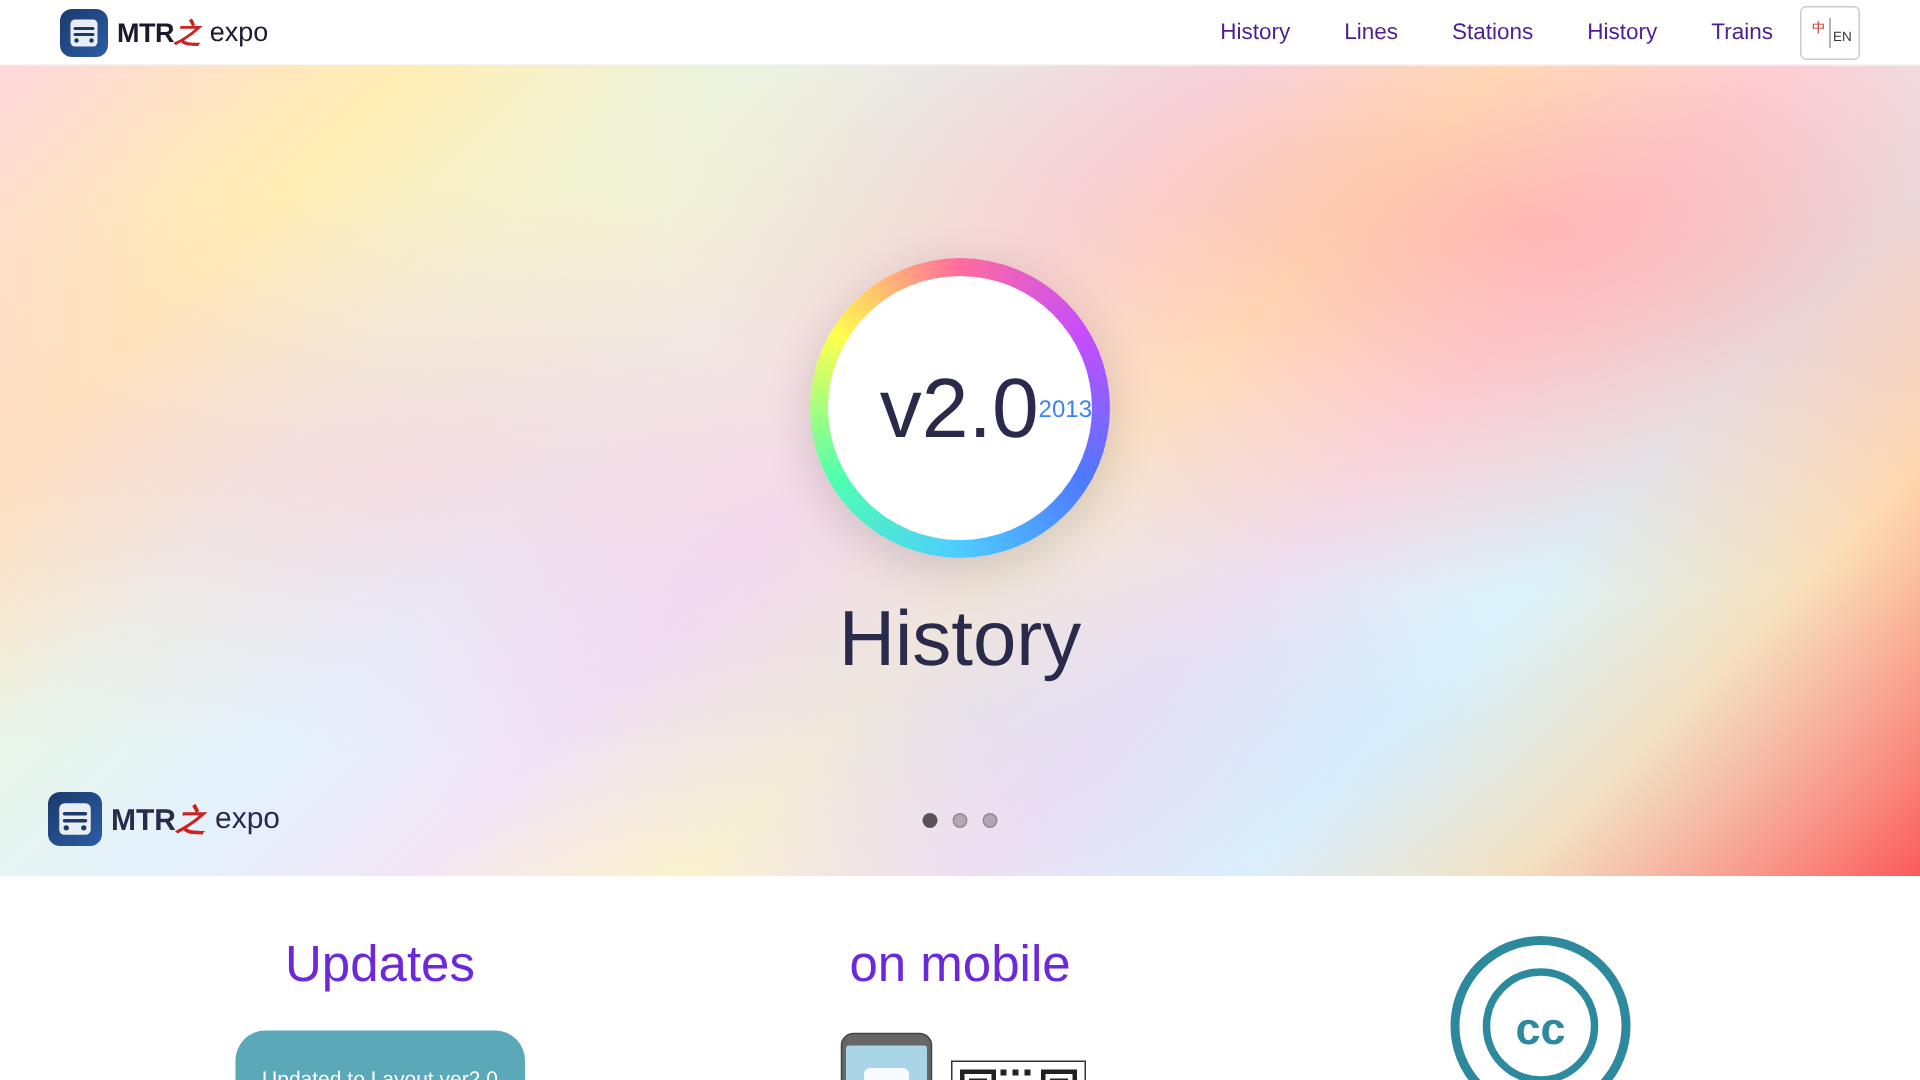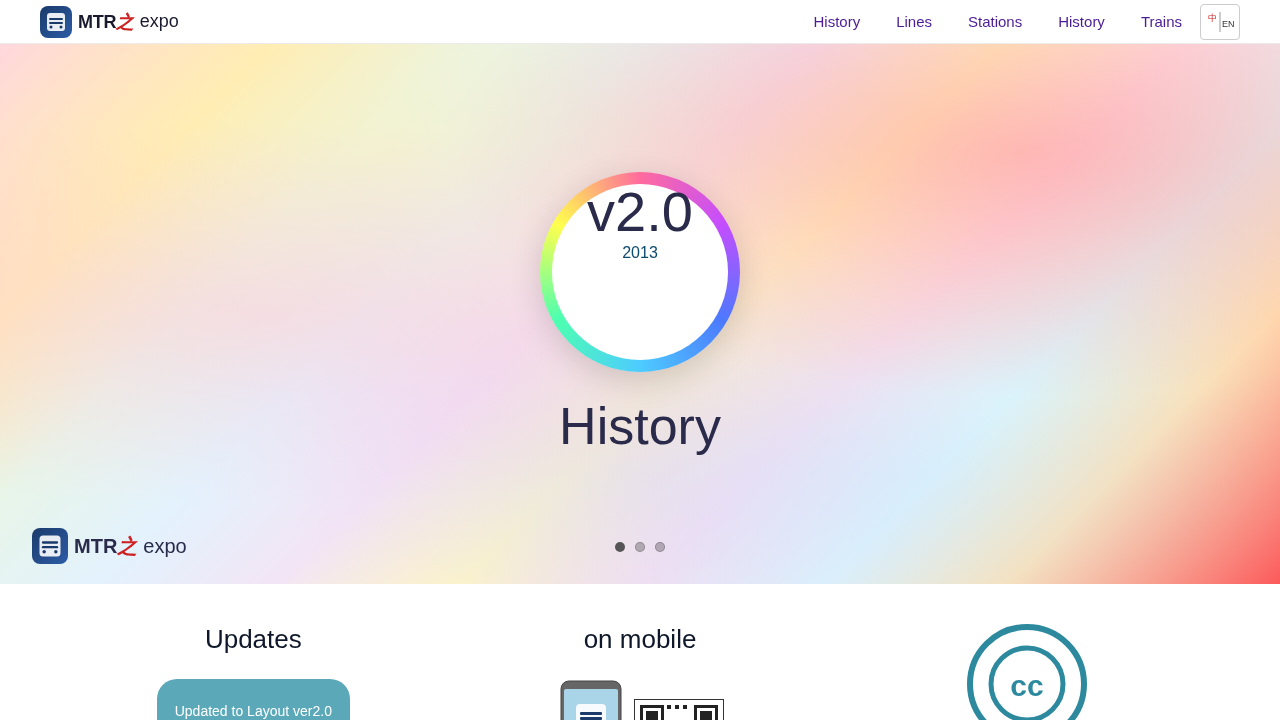--- a/index.html
+++ b/index.html
@@ -75,27 +75,27 @@
       background: conic-gradient(
         #ff6b9d 0deg, #c44dff 60deg, #4d79ff 120deg,
         #4dccff 180deg, #4dffb0 240deg, #ffff4d 300deg, #ff6b9d 360deg
       );
       display: flex; align-items: center; justify-content: center;
       box-shadow: 0 8px 32px rgba(0,0,0,0.15);
     }
     .version-circle-inner {
       width: 176px; height: 176px; border-radius: 50%;
       background: white;
-      display: flex; flex-direction: column; align-items: center; justify-content: flex-start;
+      display: flex; flex-direction: row; align-items: center; justify-content: flex-end;
     }
     .version-text {
       font-size: 56px; font-weight: 300; color: #2a2a4a; line-height: 1;
     }
     .version-year {
-      font-size: 16px; color: #0c4a6e; margin-top: 4px;
+      font-size: 16px; color: #3b82f6; margin-top: 4px;
     }
 
     .hero-title {
       font-size: 52px; font-weight: 300; color: #2a2a4a;
       position: relative; z-index: 2;
     }
 
     .carousel-dots {
       position: absolute; bottom: 32px; left: 50%; transform: translateX(-50%);
       display: flex; gap: 10px; z-index: 2;
@@ -119,21 +119,21 @@
       padding: 40px 60px 60px;
       min-height: 180px;
     }
 
     .section-col {
       flex: 1; display: flex; flex-direction: column; align-items: center;
       padding: 0 20px;
     }
 
     .section-title {
-      font-size: 26px; font-weight: 300; color: #0f172a; margin-bottom: 24px;
+      font-size: 34px; font-weight: 300; color: #6d28d9; margin-bottom: 24px;
       text-align: center;
     }
 
     .update-badge {
       background: #5aa8b8; color: white;
       padding: 24px 18px; border-radius: 20px;
       font-size: 14px; cursor: pointer;
     }
 
     

